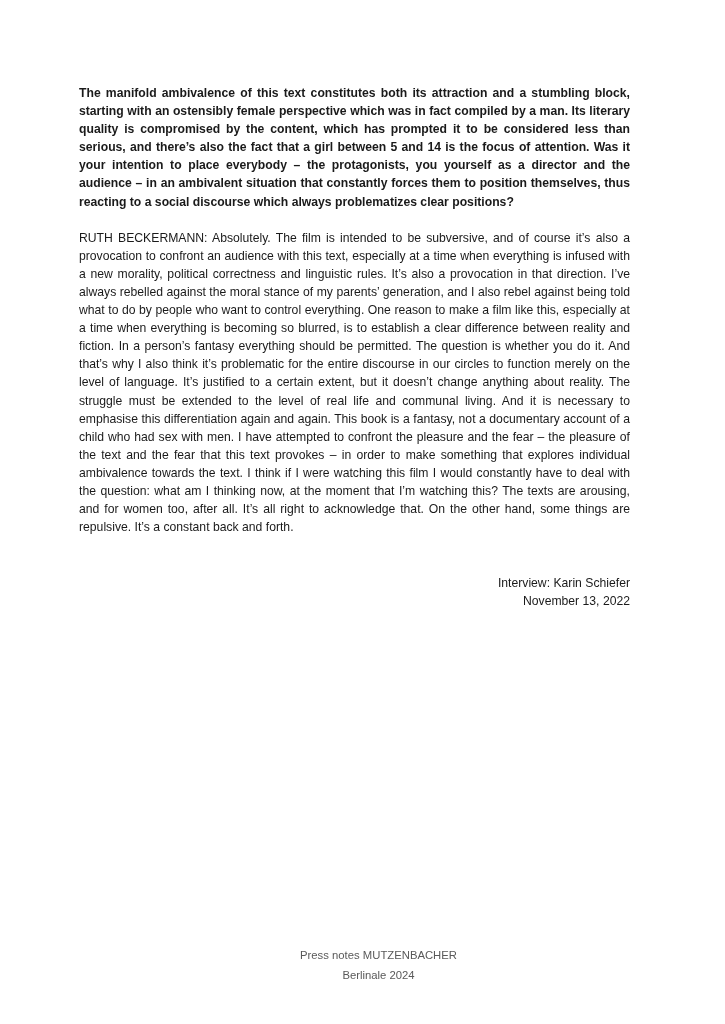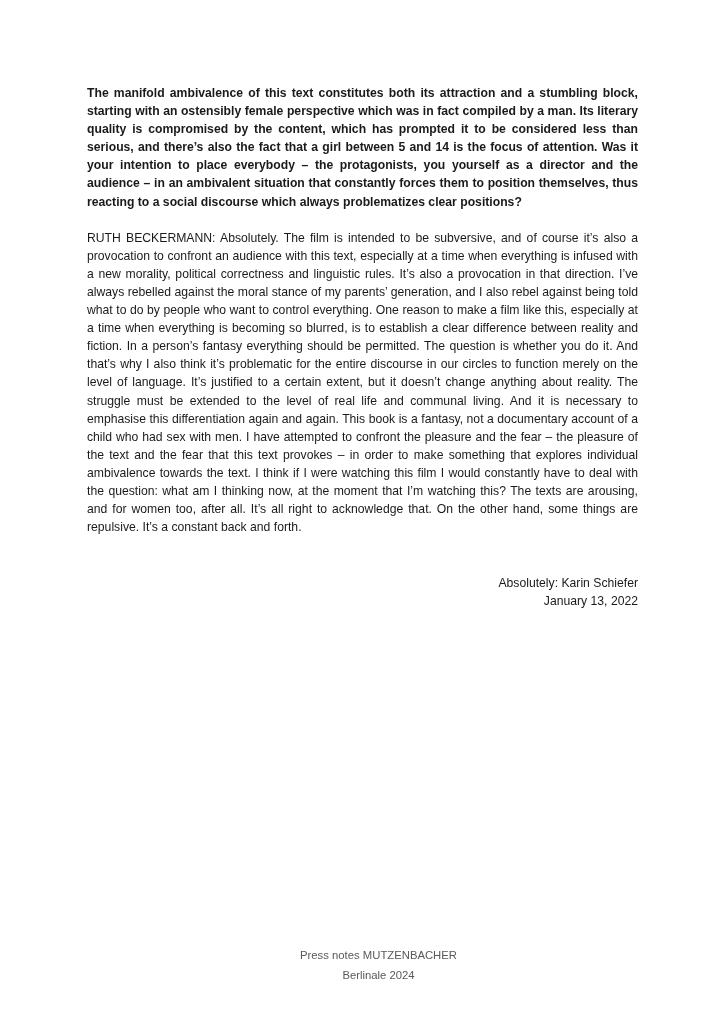--- a/index.html
+++ b/index.html
@@ -12,21 +12,21 @@
   .page {
     position: relative;
     width: 725px;
     height: 1024px;
     background: #ffffff;
     overflow: hidden;
   }
   .content {
     position: absolute;
     top: 84px;
-    left: 87px;
+    left: 79px;
     width: 551px;
     color: #1a1a1a;
     font-size: 12.2px;
     line-height: 18.1px;
   }
   .para {
     text-align: justify;
   }
   .question {
     font-weight: bold;
@@ -56,22 +56,22 @@
 
 <div class="page">
 
   <div class="content">
 
     <p class="para question">The manifold ambivalence of this text constitutes both its attraction and a stumbling block, starting with an ostensibly female perspective which was in fact compiled by a man. Its literary quality is compromised by the content, which has prompted it to be considered less than serious, and there’s also the fact that a girl between 5 and 14 is the focus of attention. Was it your intention to place everybody – the protagonists, you yourself as a director and the audience – in an ambivalent situation that constantly forces them to position themselves, thus reacting to a social discourse which always problematizes clear positions?</p>
 
     <p class="para answer"><span class="speaker">RUTH BECKERMANN:</span> <span>Absolutely. The film is intended to be subversive, and of course it’s also a provocation to confront an audience with this text, especially at a time when everything is infused with a new morality, political correctness and linguistic rules. It’s also a provocation in that direction. I’ve always rebelled against the moral stance of my parents’ generation, and I also rebel against being told what to do by people who want to control everything. One reason to make a film like this, especially at a time when everything is becoming so blurred, is to establish a clear difference between reality and fiction. In a person’s fantasy everything should be permitted. The question is whether you do it. And that’s why I also think it’s problematic for the entire discourse in our circles to function merely on the level of language. It’s justified to a certain extent, but it doesn’t change anything about reality. The struggle must be extended to the level of real life and communal living. And it is necessary to emphasise this differentiation again and again. This book is a fantasy, not a documentary account of a child who had sex with men. I have attempted to confront the pleasure and the fear – the pleasure of the text and the fear that this text provokes – in order to make something that explores individual ambivalence towards the text. I think if I were watching this film I would constantly have to deal with the question: what am I thinking now, at the moment that I’m watching this? The texts are arousing, and for women too, after all. It’s all right to acknowledge that. On the other hand, some things are repulsive. It’s a constant back and forth.</span></p>
 
     <div class="credit">
-      <div>Absolutely: Karin Schiefer</div>
-      <div>January 13, 2022</div>
+      <div>Interview: Karin Schiefer</div>
+      <div>November 13, 2022</div>
     </div>
 
   </div>
 
   <div class="footer">
     <div>Press notes MUTZENBACHER</div>
     <div>Berlinale 2024</div>
   </div>
 
 </div>

